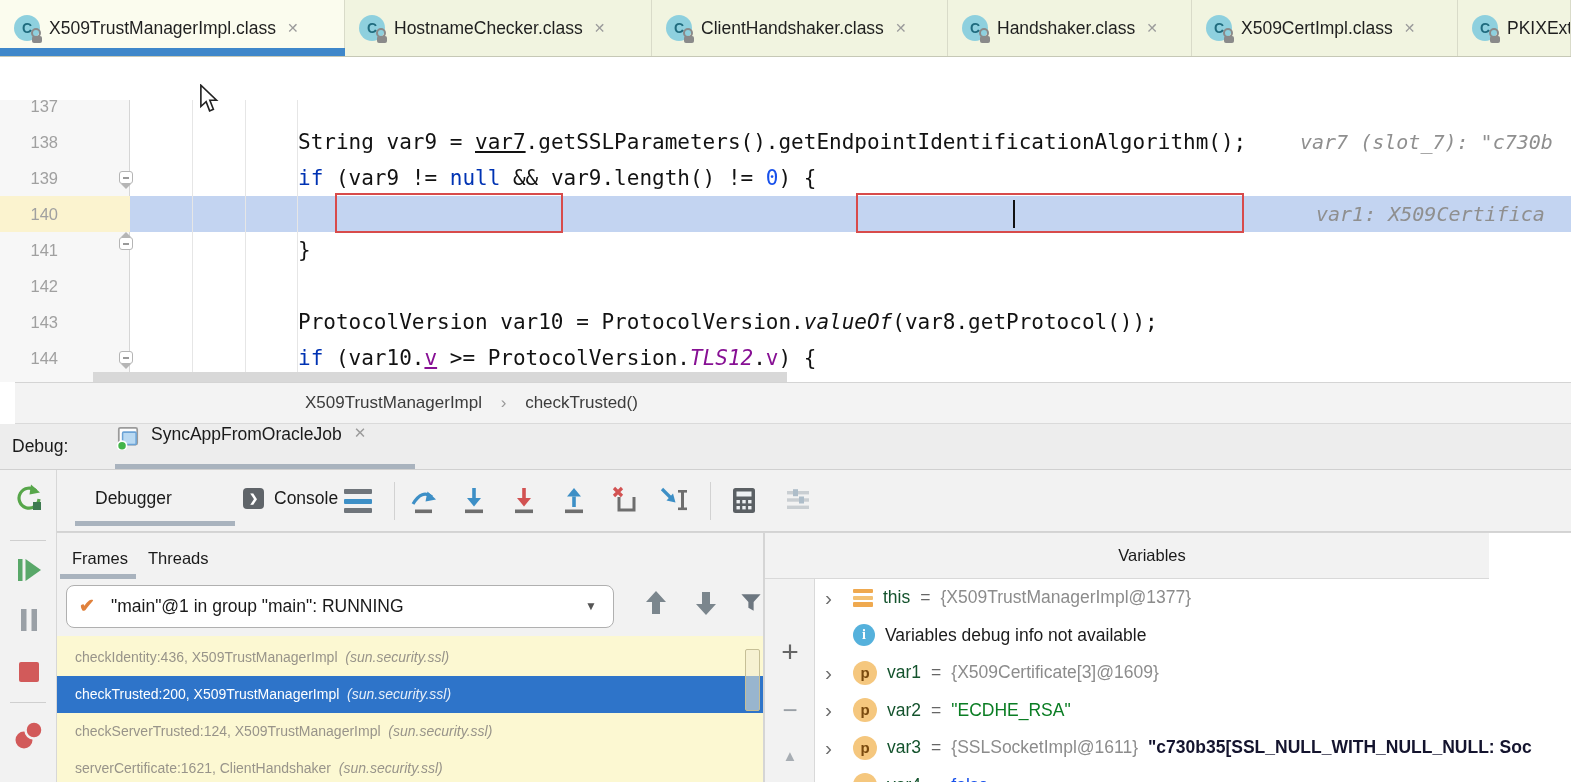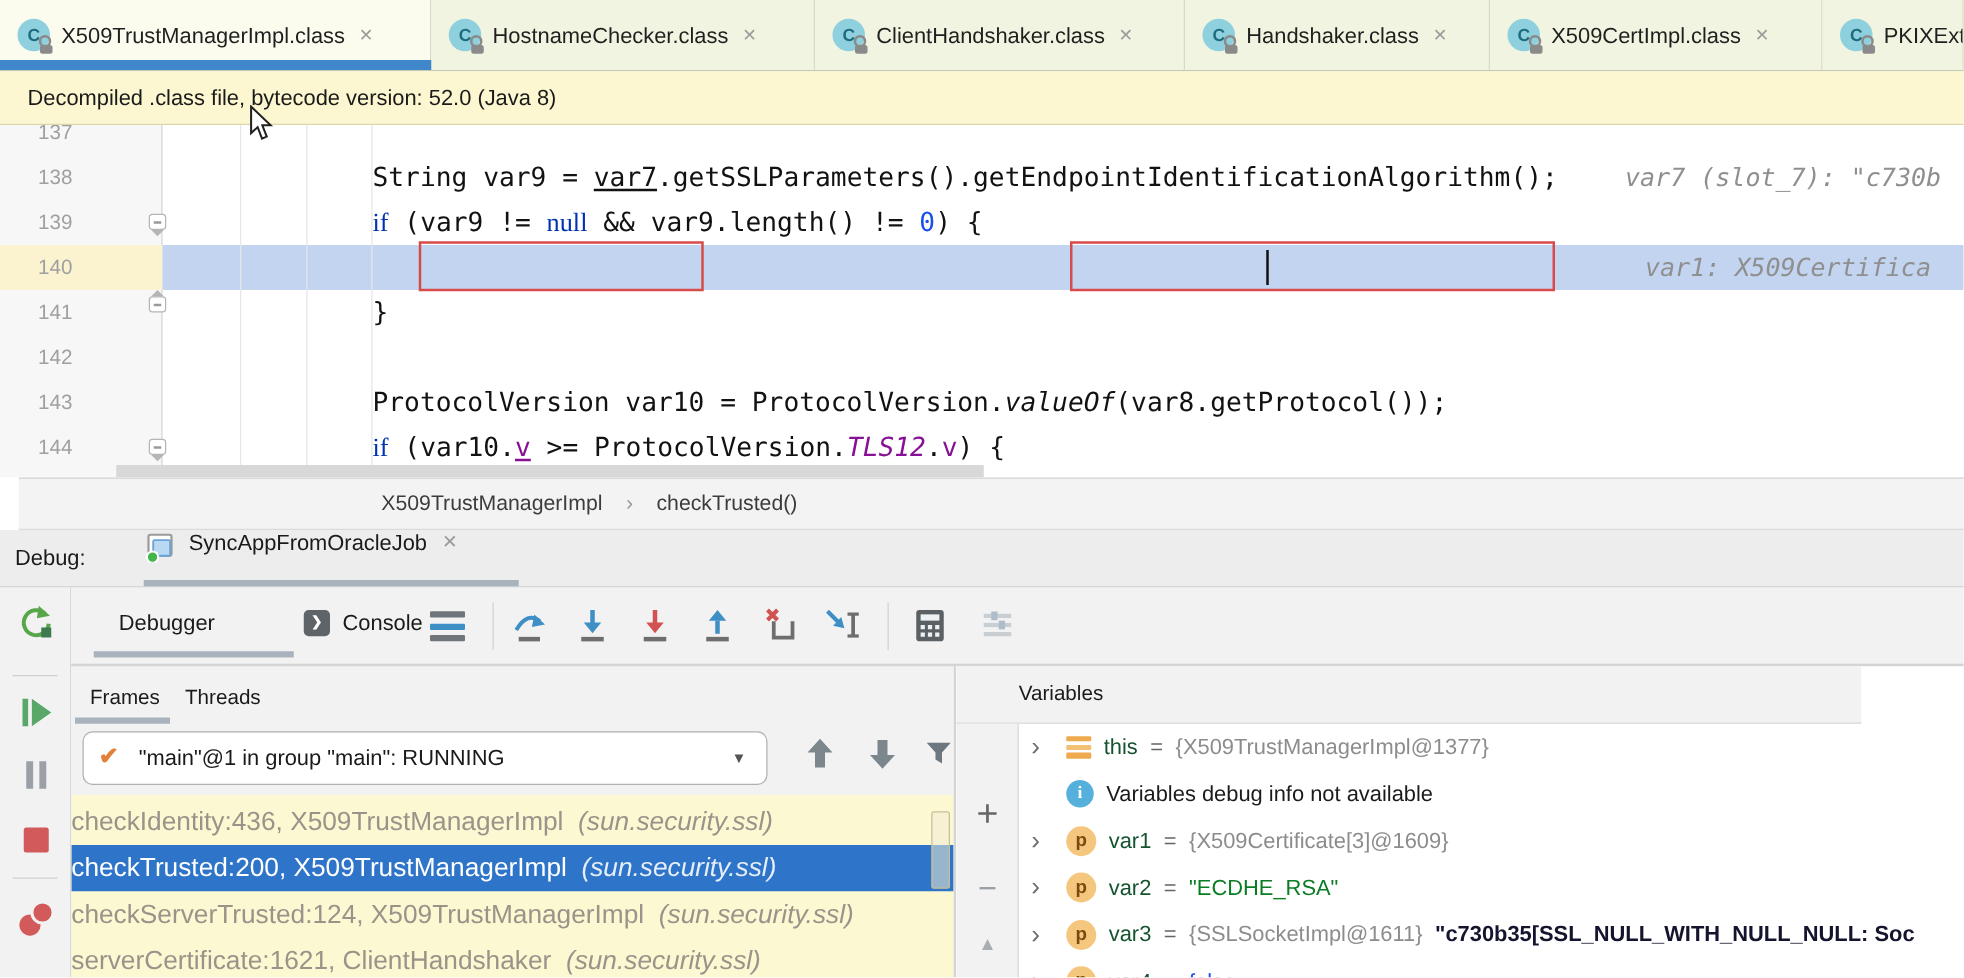--- a/index.html
+++ b/index.html
@@ -24,21 +24,21 @@
   #editor { position:absolute; left:0; top:100px; width:1571px; height:282px; background:#fff; overflow:hidden; }
   #gutter-bg { position:absolute; left:0; top:0; width:130px; height:282px; background:#f7f7f7; border-right:1px solid #d6d6d6; }
   .guide { position:absolute; top:0; bottom:10px; width:1px; background:#e6e6e6; }
   .exec-gutter { position:absolute; left:0; width:130px; height:36px; background:#fbf3cf; }
   .exec-code { position:absolute; left:130px; right:0; height:36px; background:#c3d4f1; }
   .lnum { position:absolute; left:10px; width:48px; height:36px; line-height:36px; text-align:right; font-size:16.5px; color:#a0a0a0; }
   .crow { position:absolute; left:0; right:0; height:36px; line-height:36px; font-family:"DejaVu Sans Mono", monospace; font-size:21px; color:#121212; z-index:2; }
   .crow .ct { position:absolute; left:298px; white-space:pre; }
   .crow.ind .ct { left:345px; }
   .tok { white-space:pre; }
-  .kw { color:#0033b3;font-family:Liberation Serif, serif; }
+  .kw { color:#0033b3; }
   .num { color:#1750eb; }
   .it { font-style:italic; }
   .fld { color:#871094; }
   .fldit { color:#871094; font-style:italic; }
   .lnk { text-decoration:underline; }
   .hint { position:absolute; color:#8f8f8f; font-style:italic; font-size:20px; white-space:pre; }
   .rt0{top:-12px}.rt1{top:24px}.rt2{top:60px}.rt3{top:96px}.rt4{top:132px}.rt5{top:168px}.rt6{top:204px}.rt7{top:240px}
   .redbox { position:absolute; border:2.5px solid #d84b4b; z-index:4; }
   #caret { position:absolute; left:1013px; top:100px; width:2px; height:28px; background:#111; z-index:5; }
   .fold { position:absolute; left:119px; width:14px; height:13px; background:#fff; border:1px solid #b5b5b5; border-radius:3px; z-index:3; }
@@ -77,30 +77,30 @@
 
   
   #frames-panel { position:absolute; left:57px; top:532px; width:706px; height:250px; background:#f2f2f2; border-top:1px solid #d5d5d5; overflow:hidden; }
   .ptab { position:absolute; top:8px; height:34px; line-height:34px; font-size:16.5px; color:#1a1a1a; }
   #frames-underline { position:absolute; left:3px; top:41px; width:76px; height:5px; background:#a9b3be; }
   #thread-dd { position:absolute; left:9px; top:52px; width:548px; height:43px; background:#fff; border:1.5px solid #b0b0b0; border-radius:8px; }
   #thread-dd .chk { position:absolute; left:12px; top:0; line-height:40px; color:#e0813c; font-size:19px; font-weight:bold; }
   #thread-dd .txt { position:absolute; left:44px; top:0; line-height:40px; font-size:17.5px; color:#1a1a1a; white-space:nowrap; }
   #thread-dd .caret { position:absolute; right:16px; top:0; line-height:40px; font-size:12px; color:#555; }
   #frames-list { position:absolute; left:0; top:103px; width:706px; height:147px; background:#fcf8d2; padding-top:3px; overflow:hidden; }
-  .frow { height:37px; line-height:37px; font-size:21px; color:#98948a; white-space:nowrap; overflow:hidden; }
+  .frow { height:37px; line-height:37px; padding-left:18px; font-size:14px; color:#98948a; white-space:nowrap; overflow:hidden; }
   .frow .pkg { font-style:italic; }
   .frow.sel { background:#2e74c9; color:#fff; }
   .frow.sel .pkg { color:rgba(255,255,255,.88); }
   #frames-thumb { position:absolute; left:688px; top:13px; width:15px; height:62px; background:rgba(240,235,210,.55); border:1px solid #c6bf96; border-radius:2px; }
 
   
   #vsplit { position:absolute; left:763px; top:532px; width:2px; height:250px; background:#d5d5d5; }
   #vars-panel { position:absolute; left:765px; top:532px; width:806px; height:250px; background:#fff; border-top:1px solid #d5d5d5; overflow:hidden; }
-  #vars-header { position:absolute; left:0; top:0; width:724px; height:46px; background:#f2f2f2; border-bottom:1px solid #d9d9d9; line-height:45px; padding-left:50px; font-size:16.5px; color:#1a1a1a; }
+  #vars-header { position:absolute; left:0; top:0; width:724px; height:46px; background:#f2f2f2; border-bottom:1px solid #d9d9d9; line-height:45px; padding-left:50px; font-size:16.5px; color:#1a1a1a;text-align:center; }
   #vars-toolbar { position:absolute; left:0; top:46px; width:50px; height:204px; background:#f2f2f2; border-right:1px solid #d9d9d9; text-align:center; }
   .vtb { position:absolute; left:0; width:50px; text-align:center; cursor:pointer; }
   #vars-rows { position:absolute; left:50px; top:46px; width:756px; height:204px; overflow:hidden; }
   .vrow { height:37.5px; display:flex; align-items:center; padding-left:10px; gap:10px; font-size:17.5px; white-space:nowrap; overflow:hidden; }
   .vchev { width:18px; color:#6e6e6e; font-size:21px; line-height:18px; flex:0 0 auto; }
   .vspacer { width:18px; flex:0 0 auto; }
   .picon { flex:0 0 auto; width:24px; height:24px; border-radius:50%; background:#f5c77e; color:#7a4a0e; font-weight:bold; font-size:15px; line-height:24px; text-align:center; }
   .thicon { flex:0 0 auto; width:20px; height:18px; display:flex; flex-direction:column; justify-content:space-between; }
   .thicon i { display:block; height:4.5px; border-radius:1px; background:#efa94f; }
   .thicon i:nth-child(2){ background:#f3c173; }
@@ -147,23 +147,20 @@
       <span class="tlabel">X509CertImpl.class</span>
       <span class="tclose">✕</span>
     </div>
     <div class="tab" style="flex:1">
       <span class="cicon"><span>C</span></span>
       <span class="tlabel">PKIXExt</span>
     </div>
     <div id="active-underline"></div>
   </div>
 
-  <div id="banner">
-    <span>Decompiled .class file, bytecode version: 52.0 (Java 8)</span>
-  </div>
 
   <div id="editor">
     <div id="gutter-bg"></div>
     <div class="exec-gutter rt3" style="top:96px"></div>
     <div class="exec-code" style="top:96px"></div>
     <div class="guide" style="left:192px"></div>
     <div class="guide" style="left:245px"></div>
     <div class="guide" style="left:297px"></div>
 
     <div class="lnum rt0">137</div>

